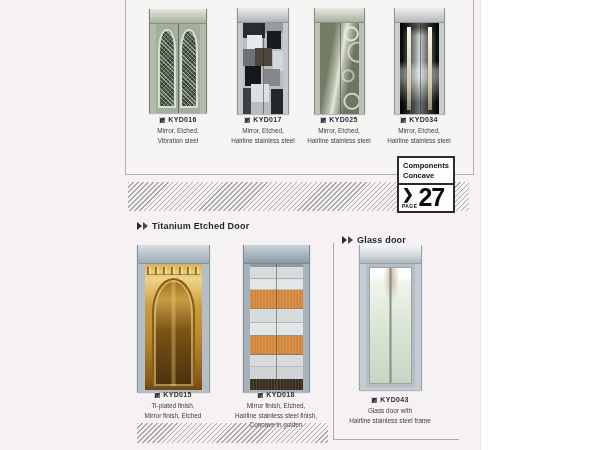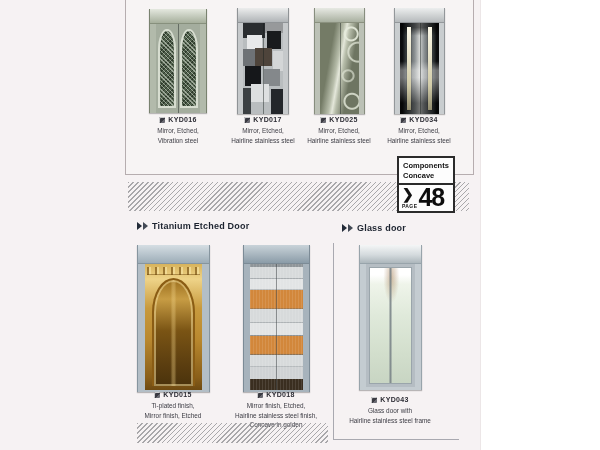--- a/index.html
+++ b/index.html
@@ -120,21 +120,21 @@
   .comp-pageword { font-size:5px; font-weight:bold; color:#111; letter-spacing:.4px; margin-top:2px; }
   .comp-num { font-size:25px; font-weight:bold; color:#0d0d0d; line-height:.95; letter-spacing:-1px; margin-left:1px; }
 
   
   .section { position:absolute; display:flex; align-items:center; color:#1d2430; }
   .sec-icon { display:inline-flex; margin-right:4px; }
   .sec-icon .t1 { width:0; height:0; border-left:5px solid #222b38; border-top:4px solid rgba(0,0,0,0); border-bottom:4px solid rgba(0,0,0,0); }
   .sec-icon .t2 { width:0; height:0; margin-left:1px; border-left:5px solid #222b38; border-top:4px solid rgba(0,0,0,0); border-bottom:4px solid rgba(0,0,0,0); opacity:.85; }
   .sec-title { font-size:9px; font-weight:bold; letter-spacing:.2px; }
   .section1 { left:137px; top:221px;text-align:center; }
-  .section2 { left:342px; top:223px; }
+  .section2 { left:342px; top:235px; }
 
   
   .vline { position:absolute; left:333px; top:243px; width:1px; height:197px; background:#a9a9b0; }
   .hline { position:absolute; left:333px; top:439px; width:126px; height:1px; background:#a9a9b0; }
 </style>
 </head>
 <body>
 
 <div class="screen">
   <div class="page"></div>
@@ -217,21 +217,21 @@
   <div class="comp-box">
     <div class="comp-title">
       <div>Components</div>
       <div>Concave</div>
     </div>
     <div class="comp-bottom">
       <div class="comp-arrowcol">
         <span class="comp-arrow">❯</span>
         <span class="comp-pageword">PAGE</span>
       </div>
-      <div class="comp-num">48</div>
+      <div class="comp-num">27</div>
     </div>
   </div>
 
   <div class="section section1">
     <span class="sec-icon">
         <i class="t1"></i>
         <i class="t2"></i>
       </span>
     <span class="sec-title">Titanium Etched Door</span>
   </div>

